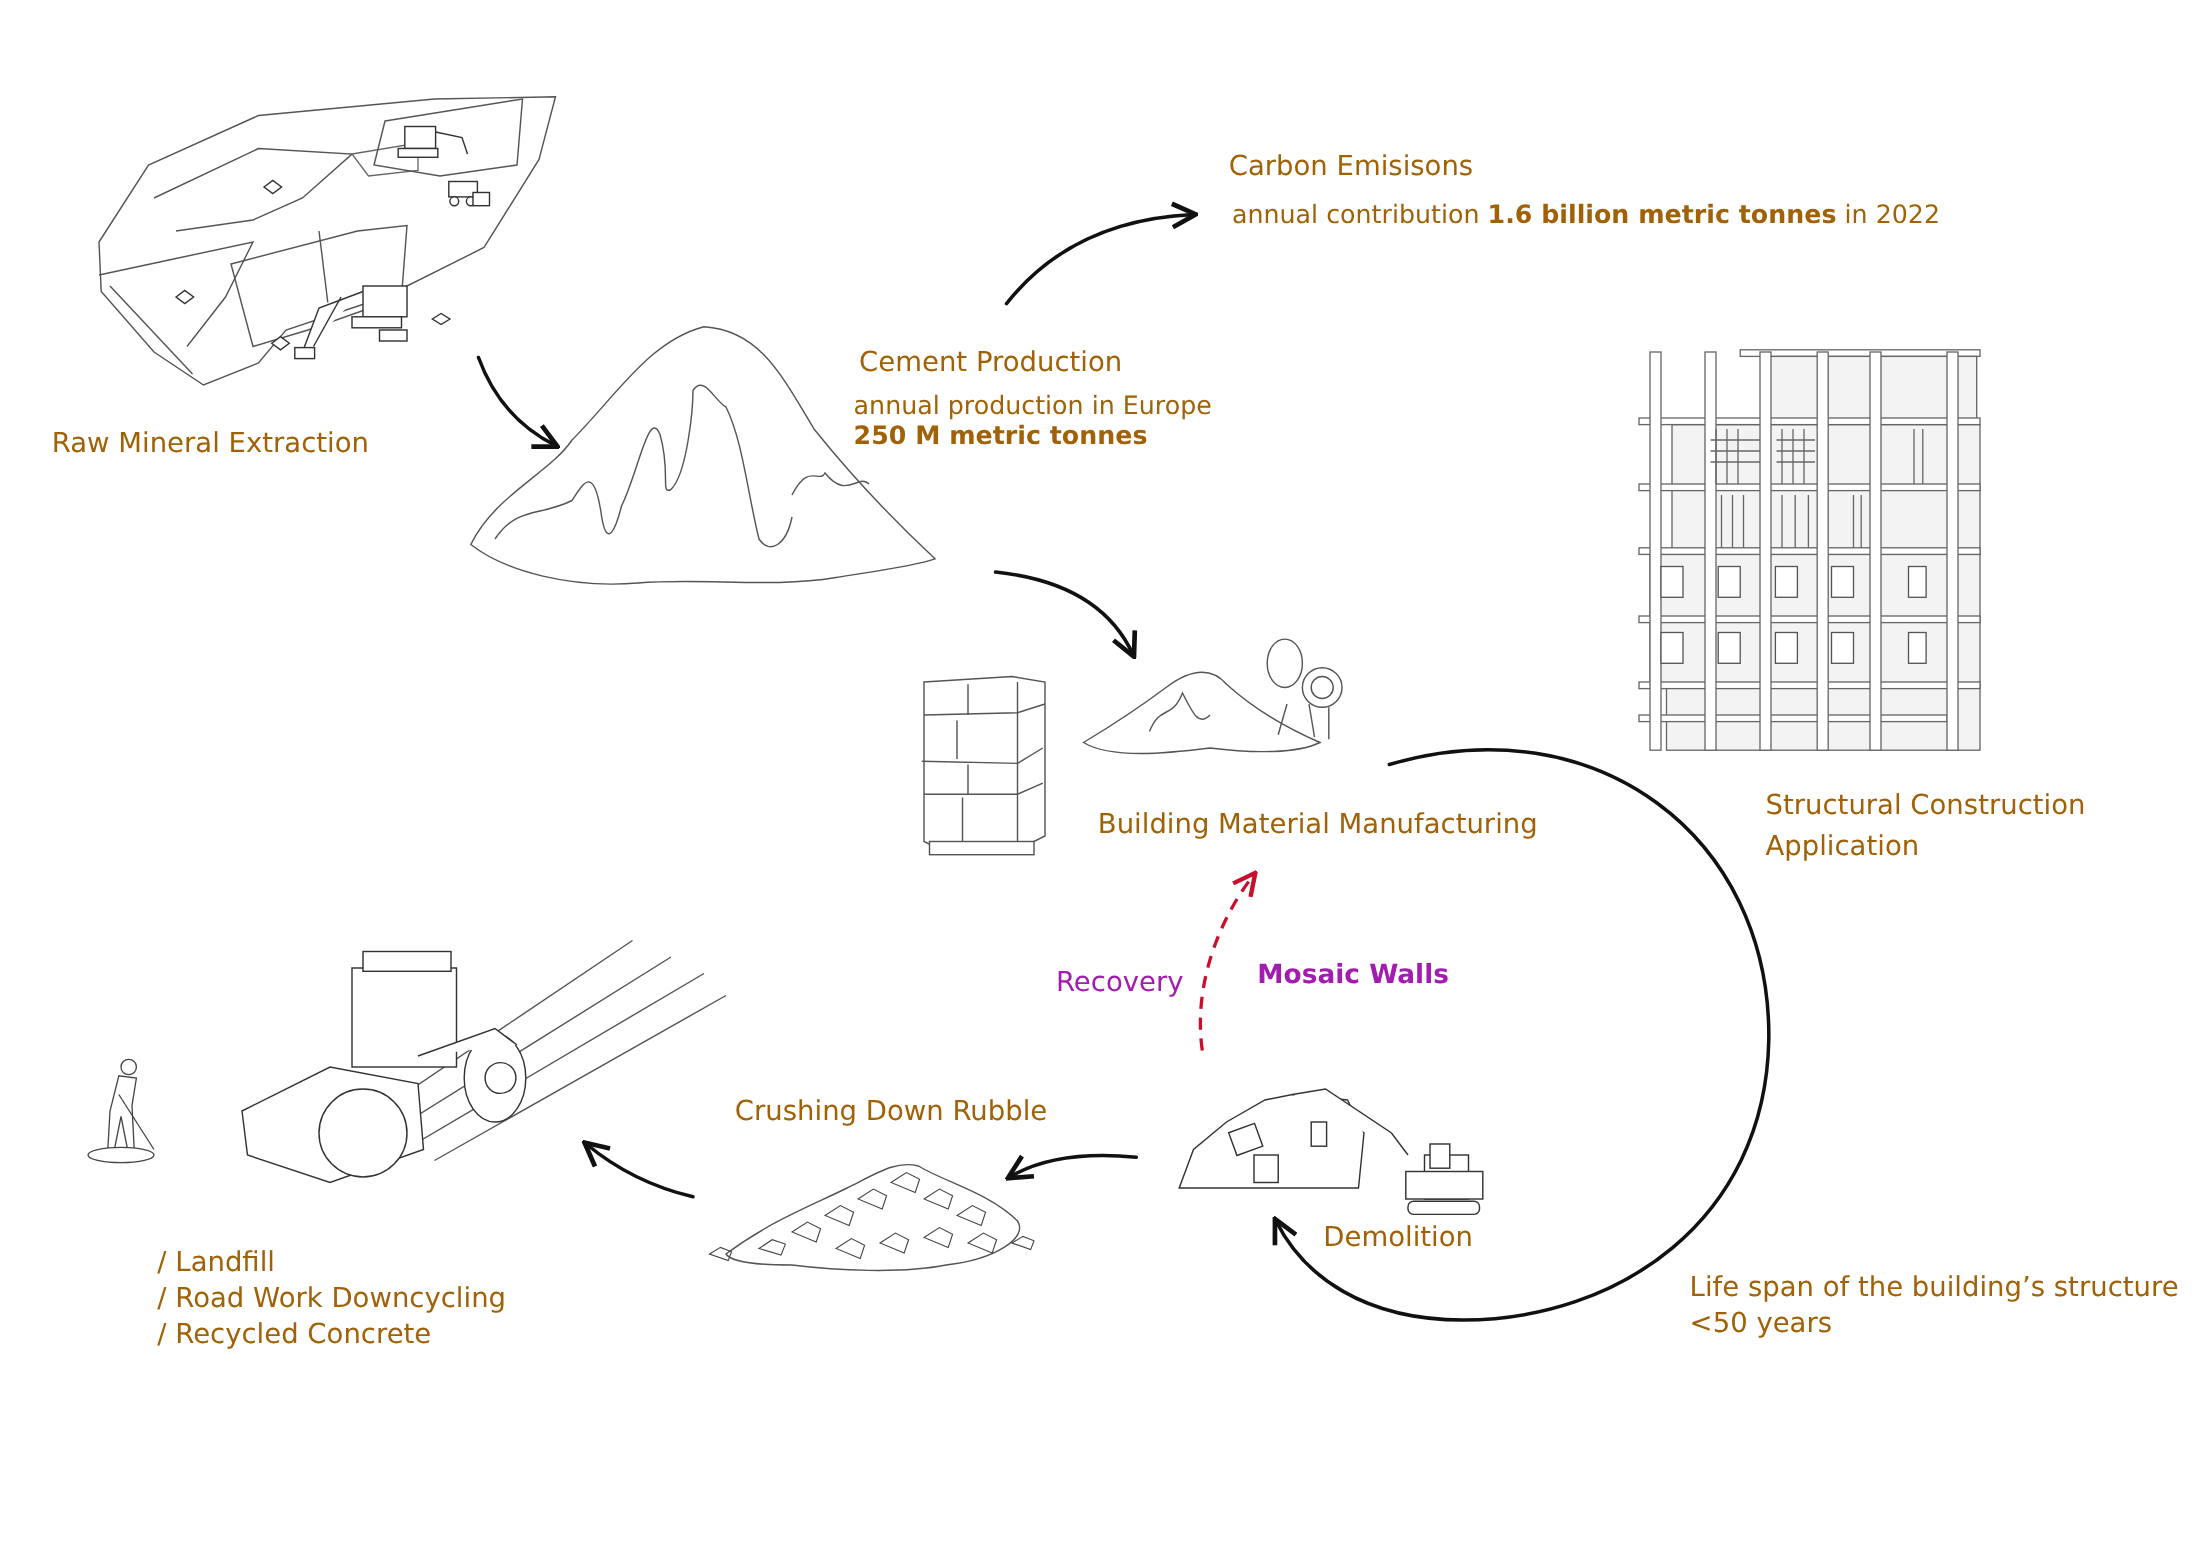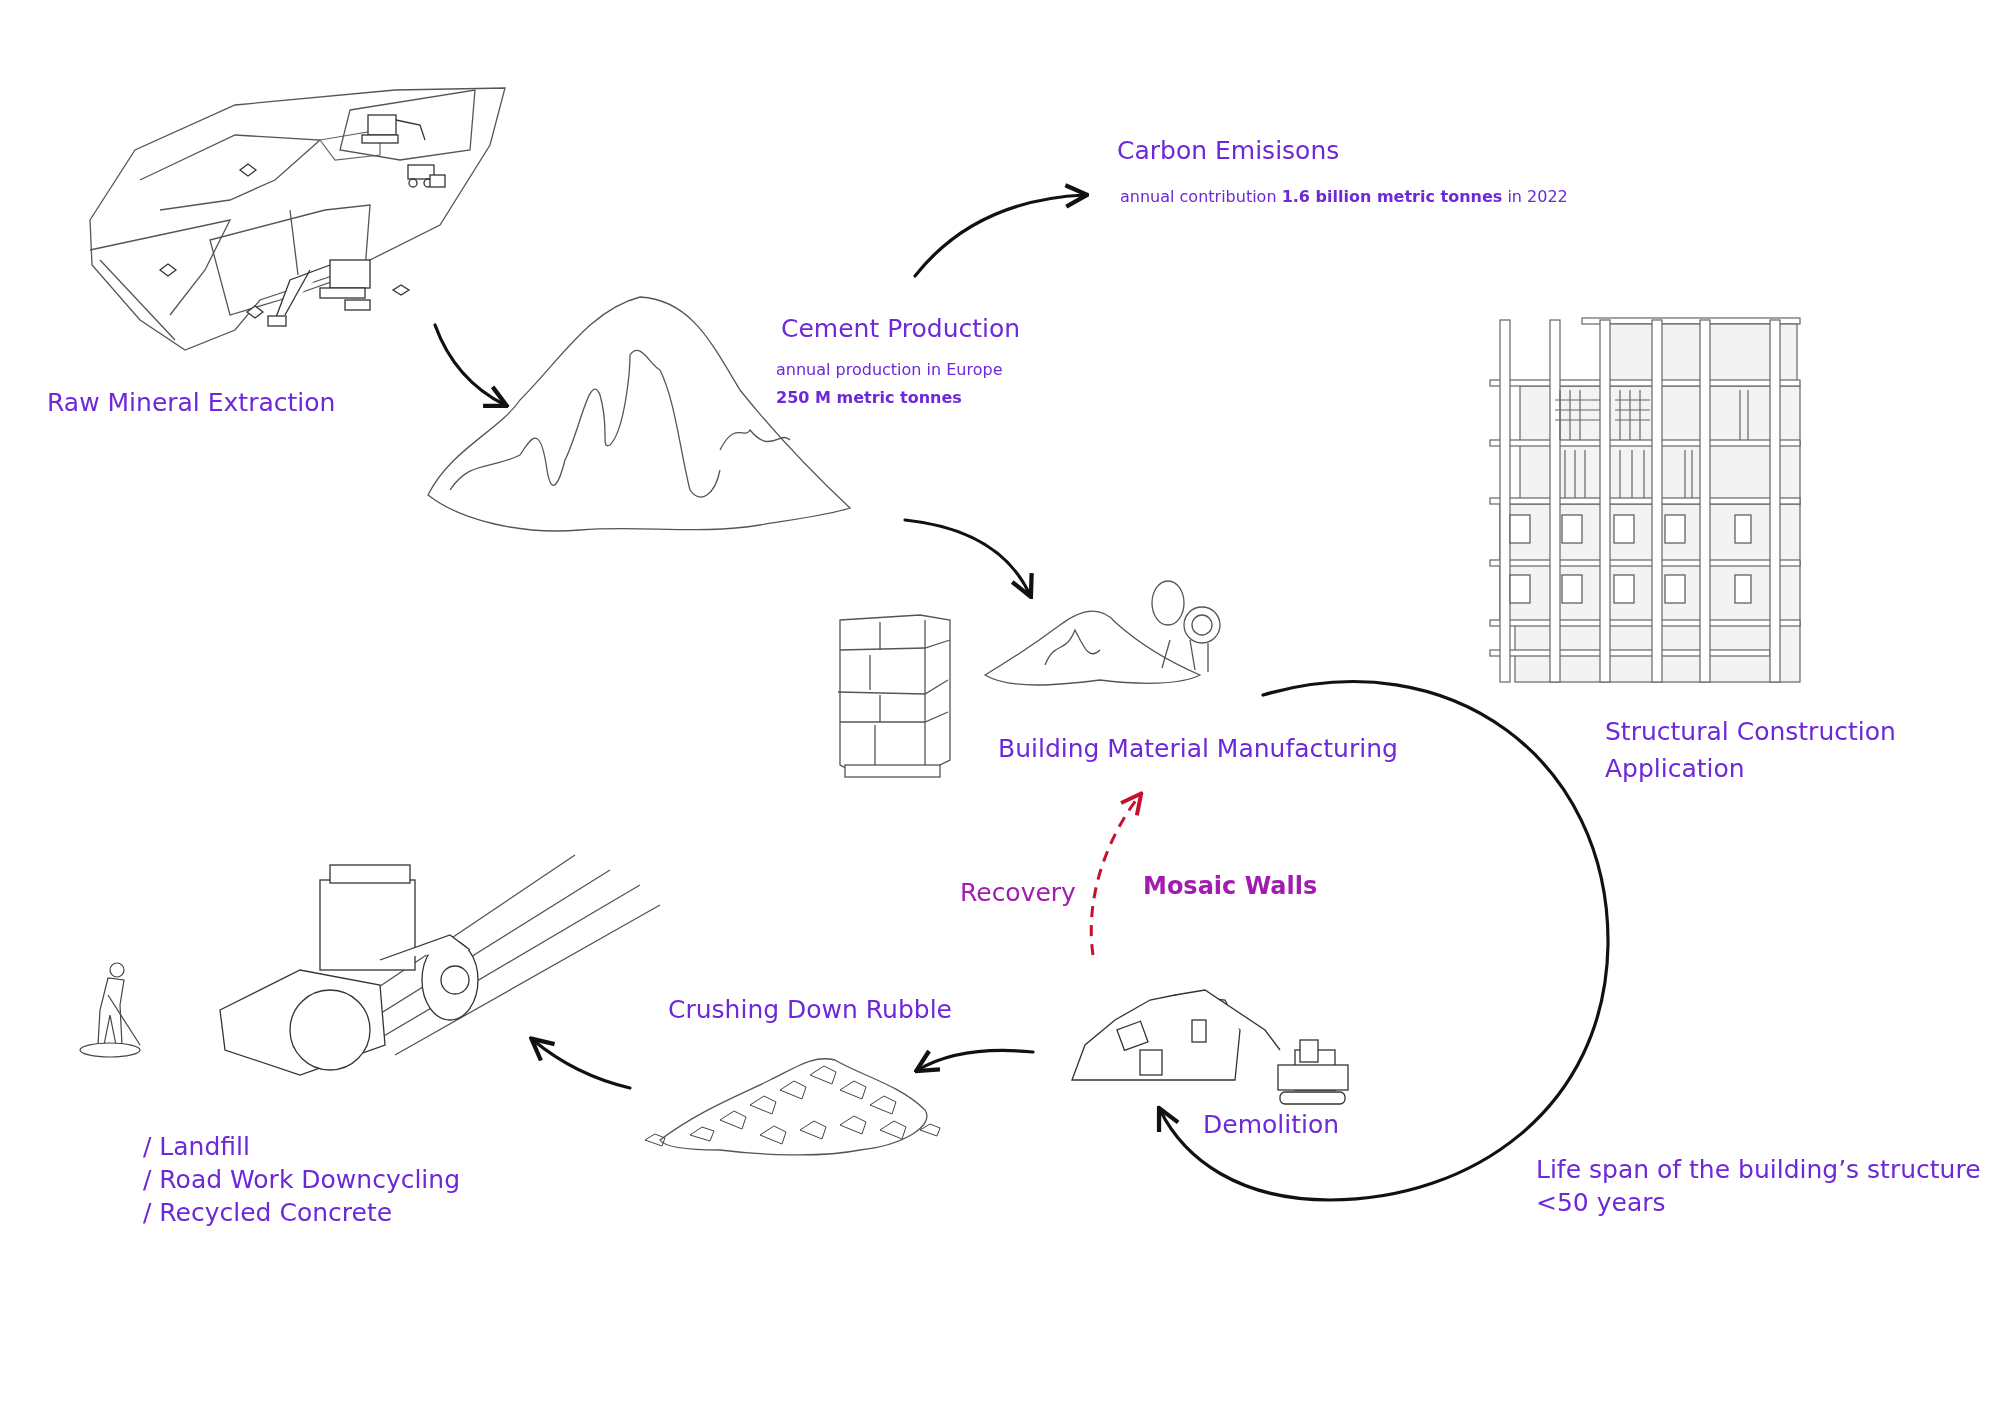--- a/index.html
+++ b/index.html
@@ -1,20 +1,20 @@
 <!DOCTYPE html>
 <html><head>
 <meta charset="utf-8">
 <style>
   html, body { margin: 0; padding: 0; background: #ffffff; }
   body { width: 2000px; height: 1414px; position: relative; overflow: hidden;
          font-family: "DejaVu Sans", "Liberation Sans", sans-serif; color: #1a1a1a; }
   #canvas { position: absolute; left: 0; top: 0; width: 2000px; height: 1414px; }
-  .lbl { position: absolute; font-size: 25px; line-height: 33px; white-space: nowrap; color: #6d28d9; }
-  .sub { font-size: 16px; line-height: 29px; }
+  .lbl { position: absolute; font-size: 25px; line-height: 33px; white-space: nowrap; color: #a16207; }
+  .sub { font-size: 23px; line-height: 29px; }
   .bold { font-weight: bold; }
   .red { color: #a21caf; }
   .big { font-size: 24px; font-weight: bold; }
   .line { stroke: #555; stroke-width: 1.3; fill: #fff; }
   .line-nf { stroke: #555; stroke-width: 1.3; fill: none; }
   .bld { stroke: #666; stroke-width: 1.2; fill: #f3f3f3; }
   .bld-w { stroke: #666; stroke-width: 1.2; fill: #fff; }
   .arrow { stroke: #111; stroke-width: 3.2; fill: none; stroke-linecap: round; }
   .arrow-red { stroke: #c8102e; stroke-width: 3; fill: none; stroke-dasharray: 11 8; }
 </style>

